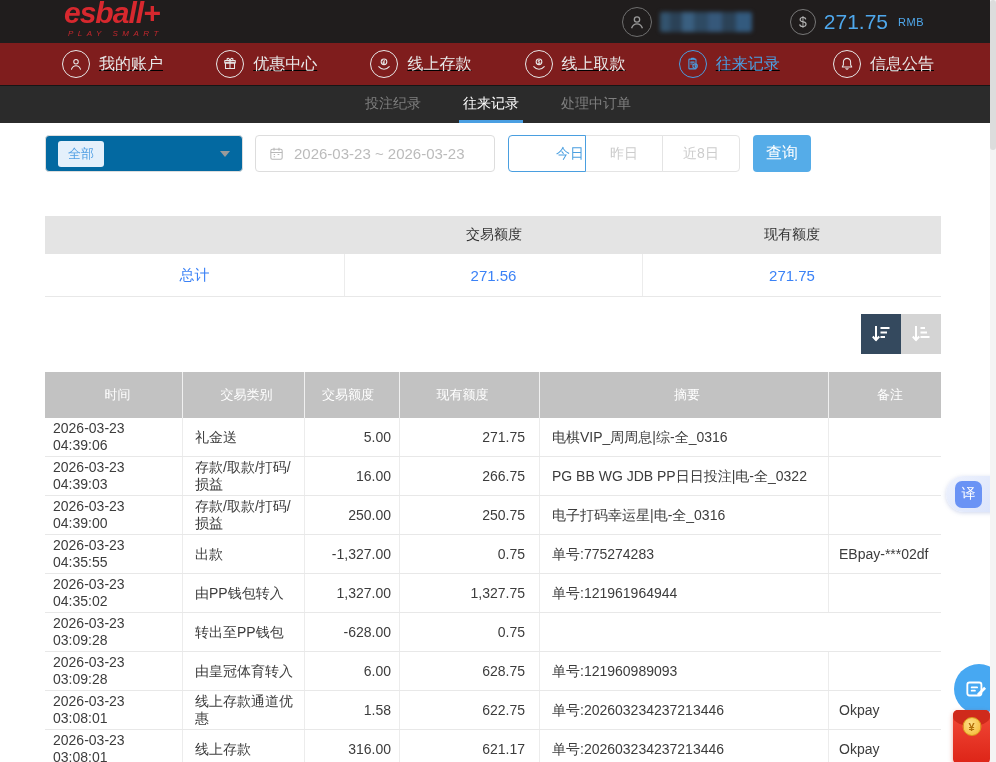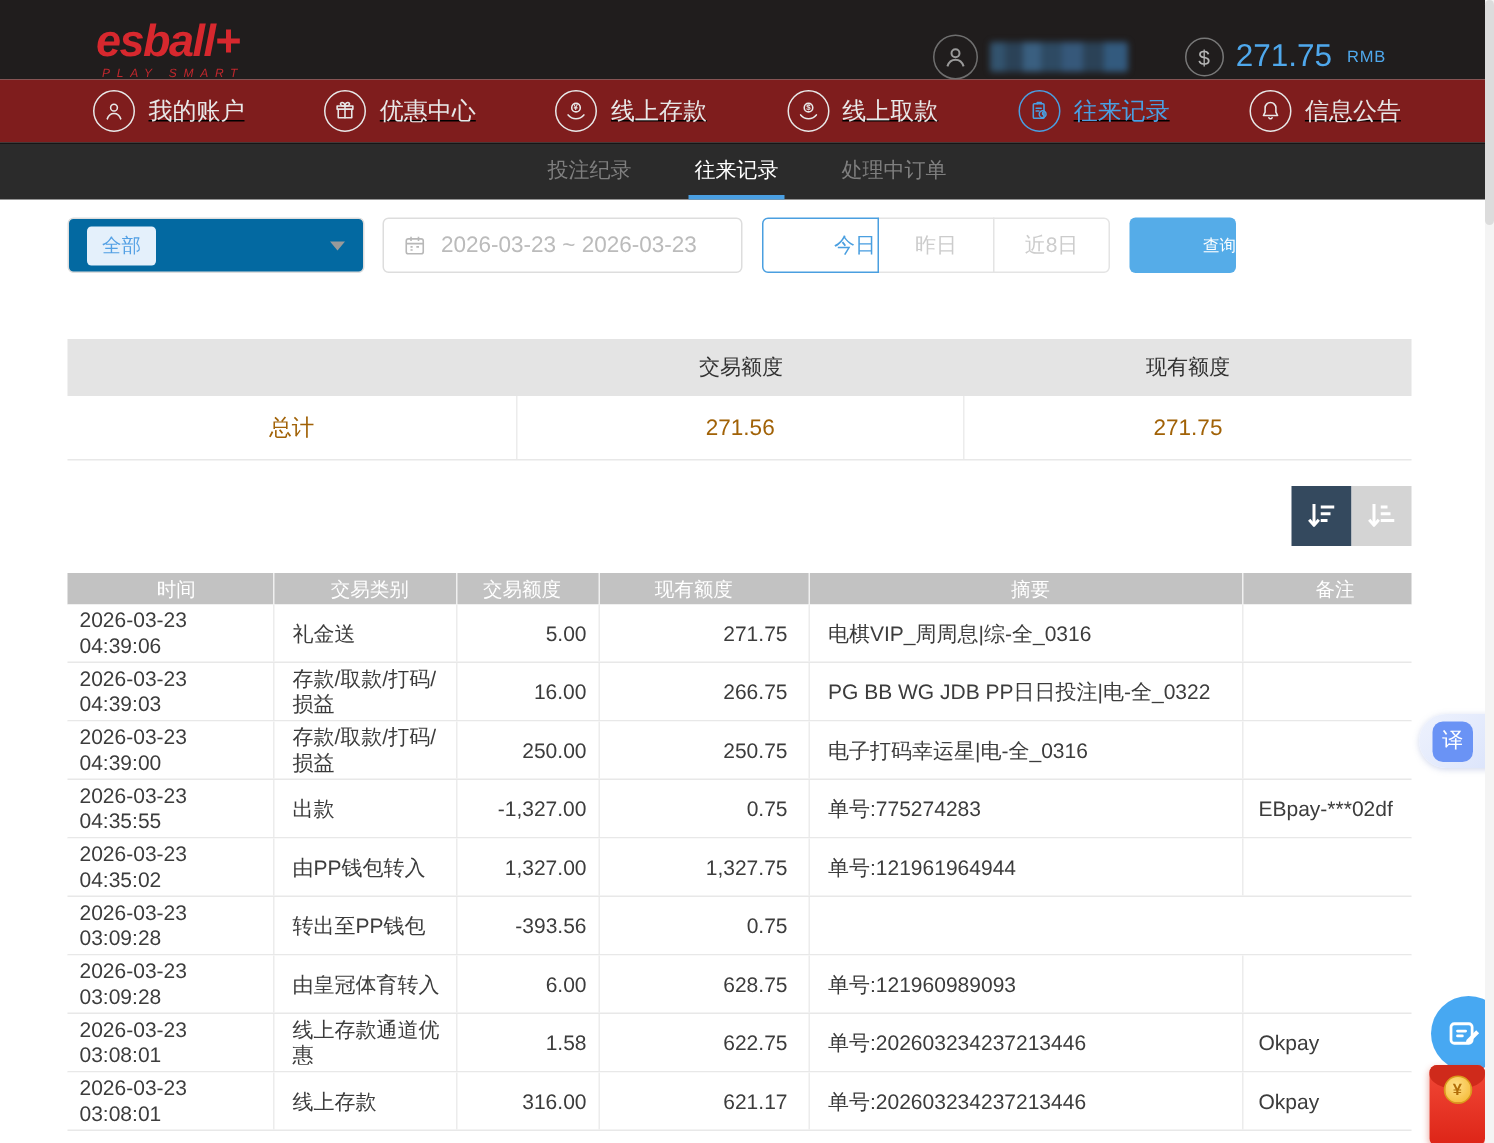--- a/index.html
+++ b/index.html
@@ -1,21 +1,21 @@
 <!DOCTYPE html>
 <html><head>
 <meta charset="utf-8">
 <style>
   * { margin:0; padding:0; box-sizing:border-box; }
   html,body { width:996px; height:762px; overflow:hidden; background:#fff;
     font-family:"Liberation Sans","DejaVu Sans",sans-serif; }
   .page { position:relative; width:996px; height:762px; }
 
   
-  .topbar { height:53px; background:#201d1d; display:flex; align-items:flex-end; }
+  .topbar { height:43px; background:#201d1d; display:flex; align-items:center; }
   .logo { margin-left:64px; margin-top:-8px; line-height:1; }
   .logo-main { font-size:30px; font-weight:bold; font-style:italic; color:#d7282e; letter-spacing:-1px; }
   .logo-tag { font-size:8px; color:#c2272d; letter-spacing:4.5px; font-style:italic; font-weight:normal; margin-top:2px; margin-left:4px; }
   .user-cluster { margin-left:auto; margin-right:72px; display:flex; align-items:center; gap:38px; }
   .user-box { display:flex; align-items:center; gap:8px; }
   .avatar-ic { width:30px; height:30px; border:1.5px solid #6f6f6f; border-radius:50%; display:flex; align-items:center; justify-content:center; }
   .avatar-ic svg { width:20px; height:20px; stroke:#9a9a9a; fill:none; stroke-width:1.6; }
   .blur-name { width:92px; height:20px; border-radius:2px; filter:blur(2.2px);
     background:
       linear-gradient(90deg,#33536e 0 10px,#2b4257 10px 22px,#3a5f80 22px 34px,#2e4a63 34px 48px,#36587a 48px 62px,#2b4257 62px 76px,#335a7e 76px 92px); }
@@ -44,41 +44,41 @@
   .chip { background:#e4f0fb; color:#53a0e4; font-size:13px; padding:4px 10px; border-radius:3px; }
   .caret { position:absolute; right:12px; width:0; height:0; border-left:5px solid transparent; border-right:5px solid transparent; border-top:6px solid #9a9a9a; }
   .date-input { width:240px; height:37px; border:1px solid #ddd; border-radius:4px; margin-left:12px; display:flex; align-items:center; gap:9px; padding:0 12px; background:#fff; cursor:pointer; }
   .cal-ic svg { width:17px; height:17px; stroke:#b8b8b8; fill:none; stroke-width:1.5; display:block; }
   .date-text { color:#bbb; font-size:15px; }
   .btn-group { display:flex; margin-left:13px; }
   .qbtn { width:78px; height:37px; background:#fff; border:1px solid #e4e4e4; color:#ccc; font-size:14px; cursor:pointer; margin-left:-1px; }
   .qbtn:first-child { border-radius:4px 0 0 4px; margin-left:0;padding-left:46px; }
   .qbtn:last-child { border-radius:0 4px 4px 0; }
   .qbtn.active { border:1px solid #4a9fe0; color:#4a9fe0; position:relative; z-index:2; }
-  .query-btn { width:71px; height:37px; margin-left:13px; background:#55ace8; border:none; border-radius:4px; color:#fff; font-size:11px; cursor:pointer;text-align:right; }
+  .query-btn { width:58px; height:37px; margin-left:13px; background:#55ace8; border:none; border-radius:4px; color:#fff; font-size:16px; cursor:pointer; }
 
   
   .summary { margin-top:44px; }
   .sum-head { display:flex; background:#e4e4e4; height:38px; align-items:center; }
   .sum-head > div { text-align:center; font-size:14px; color:#333; }
   .sum-row { display:flex; height:43px; align-items:center; border-bottom:1px solid #e8e8e8; }
-  .sum-row > div { text-align:left; font-size:15px; color:#a16207; border-right:1px solid #ececec; height:100%; display:flex; align-items:center; justify-content:center; }
+  .sum-row > div { text-align:left; font-size:15px; color:#3b82f6; border-right:1px solid #ececec; height:100%; display:flex; align-items:center; justify-content:center; }
   .sum-row > div:last-child { border-right:none; }
   .sc1 { width:300px; } .sc2 { width:298px; } .sc3 { width:298px; }
 
   
   .sort-row { margin-top:17px; display:flex; justify-content:flex-end; }
   .sort-btn { width:40px; height:40px; display:flex; align-items:center; justify-content:center; cursor:pointer; }
   .sort-btn.desc { background:#34495e; }
   .sort-btn.asc { background:#d4d4d4; }
   .sort-btn svg { width:24px; height:24px; }
 
   
   .dtable { margin-top:18px; font-size:14px; }
-  .thead { display:flex; background:#c2c2c2; height:21px; }
+  .thead { display:flex; background:#c2c2c2; height:46px; }
   .thead > div { color:#fff; font-size:13px; display:flex; align-items:center; justify-content:center; border-right:1px solid rgba(255,255,255,.75); }
   .thead > div:last-child { border-right:none; }
   .tr { display:flex; min-height:38px; border-bottom:1px solid #e8e8e8; background:#fff; }
   .td { color:#3c3c3c; display:flex; align-items:center; border-right:1px solid #ececec; padding:2px 0; line-height:17px; }
   .td:last-child { border-right:none; }
   .c-time    { width:138px; padding-left:8px;  }
   .c-type    { width:122px; padding-left:12px; padding-right:6px; }
   .c-amount  { width:95px;  justify-content:flex-end; padding-right:8px; }
   .c-balance { width:140px; justify-content:flex-end; padding-right:14px; }
   .c-summary { width:289px; padding-left:12px; padding-right:6px; }
@@ -306,21 +306,21 @@
         <div class="td c-time">2026-03-23 04:35:02</div>
         <div class="td c-type">由PP钱包转入</div>
         <div class="td c-amount">1,327.00</div>
         <div class="td c-balance">1,327.75</div>
         <div class="td c-summary">单号:121961964944</div>
         <div class="td c-remark"></div>
       </div>
       <div class="tr">
         <div class="td c-time">2026-03-23 03:09:28</div>
         <div class="td c-type">转出至PP钱包</div>
-        <div class="td c-amount">-393.56</div>
+        <div class="td c-amount">-628.00</div>
         <div class="td c-balance">0.75</div>
         <div class="td c-remark"></div>
       </div>
       <div class="tr">
         <div class="td c-time">2026-03-23 03:09:28</div>
         <div class="td c-type">由皇冠体育转入</div>
         <div class="td c-amount">6.00</div>
         <div class="td c-balance">628.75</div>
         <div class="td c-summary">单号:121960989093</div>
         <div class="td c-remark"></div>

